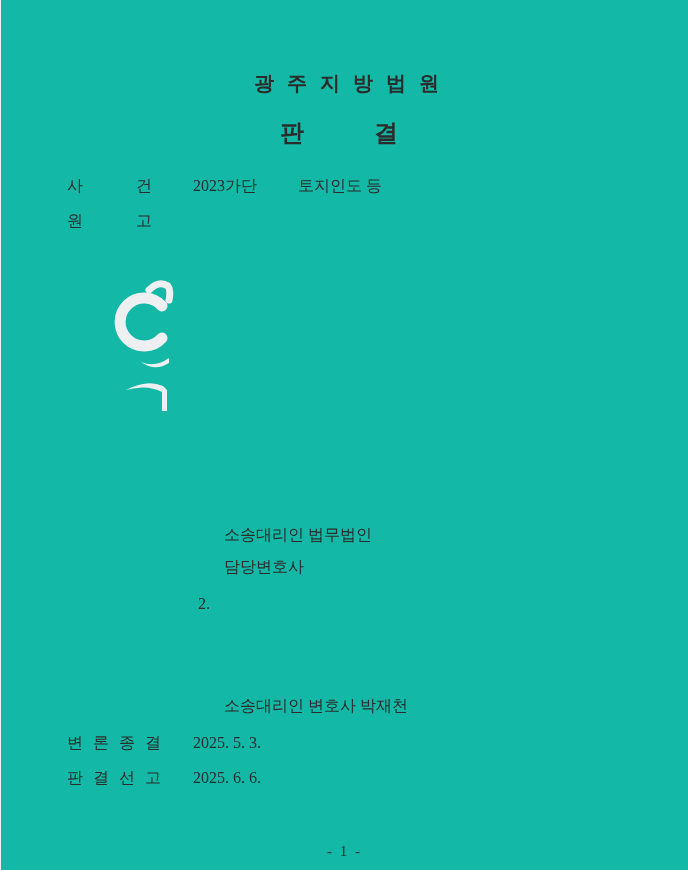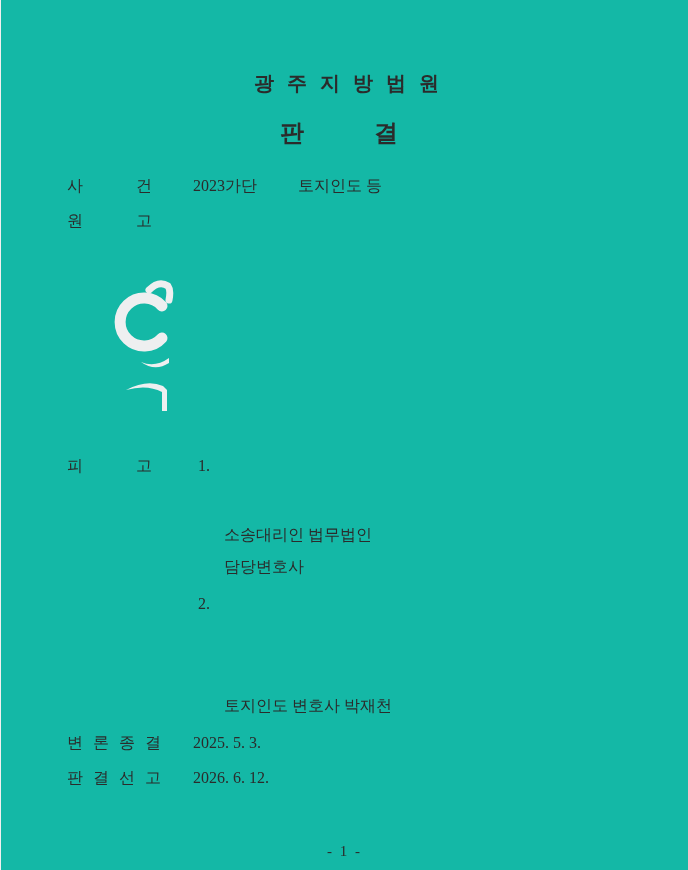--- a/index.html
+++ b/index.html
@@ -71,45 +71,41 @@
   <div class="line" style="top:175px">
     <span class="lbl lbl-2">사 건</span>
     <span class="at-val">2023가단</span>
     <span class="at-val2">토지인도 등</span>
   </div>
 
   <div class="line" style="top:210px">
     <span class="lbl lbl-2">원 고</span>
   </div>
 
-  <div class="line" style="top:455px">
-    <span class="lbl lbl-2">피 고</span>
-    <span class="at-num">1.</span>
-  </div>
 
   <div class="line" style="top:556px">
     <span class="at-ind">담당변호사</span>
   </div>
   <div class="line" style="top:524px">
     <span class="at-ind">소송대리인 법무법인</span>
   </div>
 
   <div class="line" style="top:593px">
     <span class="at-num">2.</span>
   </div>
 
   <div class="line" style="top:695px">
-    <span class="at-ind">토지인도 변호사 박재천</span>
+    <span class="at-ind">소송대리인 변호사 박재천</span>
   </div>
 
   <div class="line" style="top:732px">
     <span class="lbl lbl-4">변 론 종 결</span>
     <span class="at-val">2025. 5. 3.</span>
   </div>
 
   <div class="line" style="top:767px">
     <span class="lbl lbl-4">판 결 선 고</span>
-    <span class="at-val">2026. 6. 12.</span>
+    <span class="at-val">2025. 6. 6.</span>
   </div>
 
   <div class="page-number">- 1 -</div>
 
 </div>
 
 </body></html>

